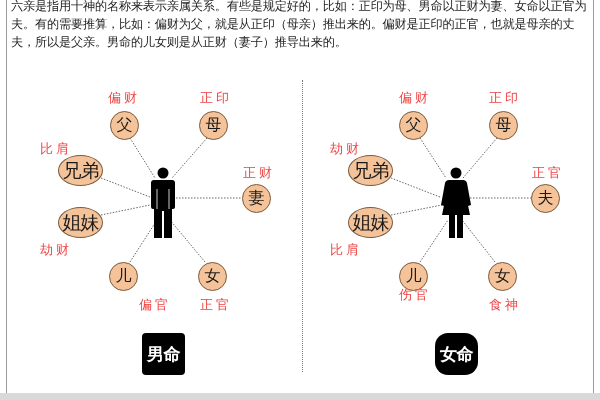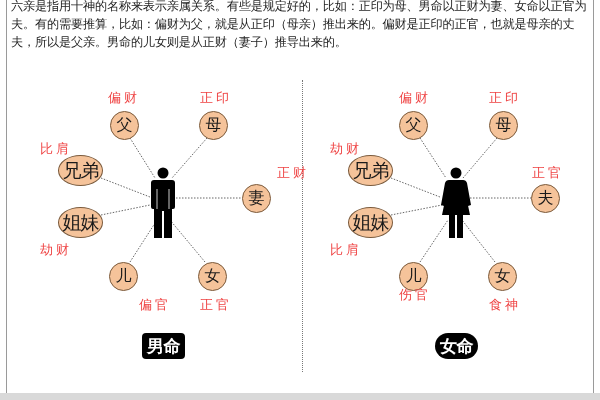--- a/index.html
+++ b/index.html
@@ -14,21 +14,21 @@
              border-left:1px dotted #777; }
   svg.lines { position:absolute; left:0; top:0; width:600px; height:400px; }
   .node { position:absolute; box-sizing:border-box; background:#f5c39a; border:1.5px solid #7a5a3c;
           border-radius:50%; display:flex; align-items:center; justify-content:center;
           font-size:16px; color:#1a1a1a; font-family:"DejaVu Sans", sans-serif; }
   .node.single { width:29px; height:29px; }
   .node.double { width:45px; height:31px; border-radius:50%; font-size:19px; letter-spacing:-1px; }
   .lbl { position:absolute; font-size:13px; color:#ef4444; letter-spacing:3px; white-space:nowrap;
          font-family:"DejaVu Serif", serif; transform:translateX(-50%); }
   .badge { position:absolute; background:#000; color:#fff; font-weight:bold; font-size:17px;
-           border-radius:4px; padding:2px 5px; letter-spacing:-0.5px; line-height:22px; }
+           border-radius:4px; padding:10px 5px; letter-spacing:-0.5px; line-height:22px; }
   .figure { position:absolute; }
 </style>
 </head>
 <body>
 
 <div class="frame"></div>
 <div class="bottom-bar"></div>
 
 <div class="intro">六亲是指用十神的名称来表示亲属关系。有些是规定好的，比如：正印为母、男命以正财为妻、女命以正官为夫。有的需要推算，比如：偏财为父，就是从正印（母亲）推出来的。偏财是正印的正官，也就是母亲的丈夫，所以是父亲。男命的儿女则是从正财（妻子）推导出来的。</div>
 
@@ -65,21 +65,21 @@
 
   <span class="lbl" style="left:124px;top:89px;">偏财</span>
   <div class="node single" style="left:110px;top:111px;">父</div>
 
   <span class="lbl" style="left:216px;top:89px;">正印</span>
   <div class="node single" style="left:199px;top:111px;">母</div>
 
   <span class="lbl" style="left:56px;top:140px;">比肩</span>
   <div class="node double" style="left:58px;top:155px;">兄弟</div>
 
-  <span class="lbl" style="left:259px;top:164px;margin-left:34px;">正财</span>
+  <span class="lbl" style="left:259px;top:164px;">正财</span>
   <div class="node single" style="left:242px;top:184px;">妻</div>
 
   <div class="node double" style="left:58px;top:207px;">姐妹</div>
   <span class="lbl" style="left:56px;top:241px;">劫财</span>
 
   <div class="node single" style="left:109px;top:262px;">儿</div>
   <span class="lbl" style="left:124px;top:296px;margin-left:31px;">偏官</span>
 
   <div class="node single" style="left:198px;top:262px;">女</div>
   <span class="lbl" style="left:216px;top:296px;">正官</span>

